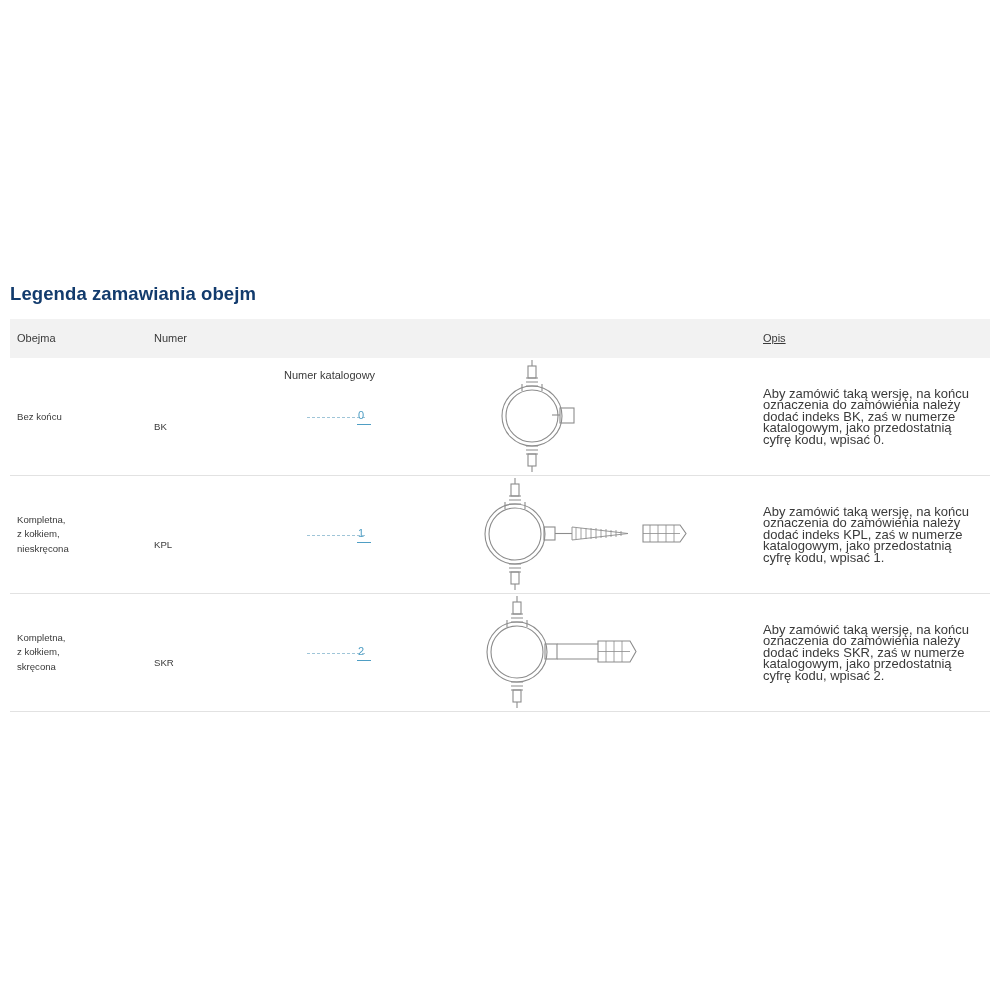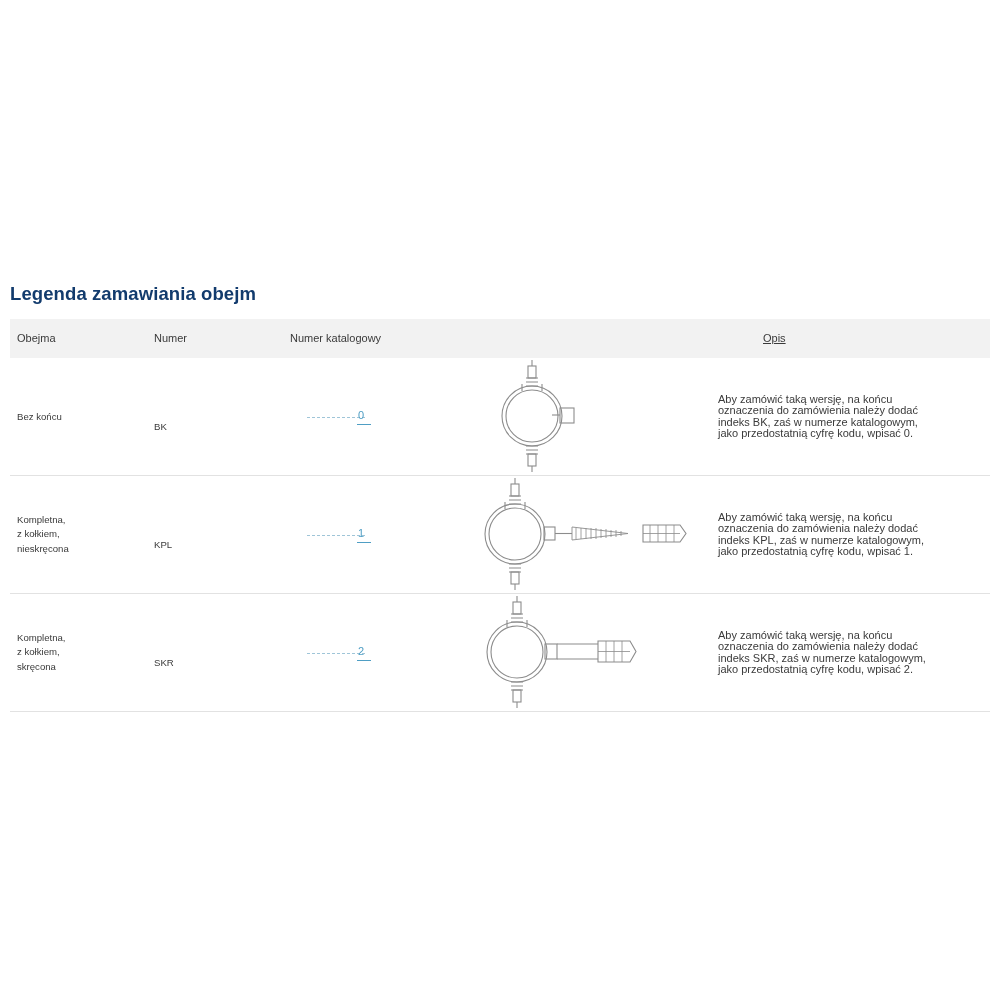--- a/index.html
+++ b/index.html
@@ -47,21 +47,21 @@
     position: relative;
   }
   .thead .th {
     position: absolute;
     top: 13px;
     font-size: 11px;
     color: #3a3a3a;
   }
   .th-obejma   { left: 7px; }
   .th-indeks   { left: 144px; }
-  .th-numer    { left: 280px; }
+  .th-numer    { left: 274px; margin-top: 37px; }
   .th-opis     { left: 753px; text-decoration: underline; }
 
   .row {
     position: relative;
     height: 117px;
     border-bottom: 1px solid #e2e2e2;
   }
   .row:last-child { border-bottom: 1px solid #e2e2e2; }
 
   .cell-name {
@@ -115,25 +115,25 @@
 
   .cell-figure {
     position: absolute;
     left: 430px;
     top: 0;
     width: 300px;
     height: 117px;
   }
   .cell-desc {
     position: absolute;
-    left: 708px;
+    left: 753px;
     top: 50%;
     transform: translateY(-50%);
     width: 214px;
-    font-size: 11px;
+    font-size: 13px;
     line-height: 11.6px;
     color: #3a3a3a;
   }
 
   svg { display: block; }
 </style>
 </head>
 <body>
 
 <div class="page">

